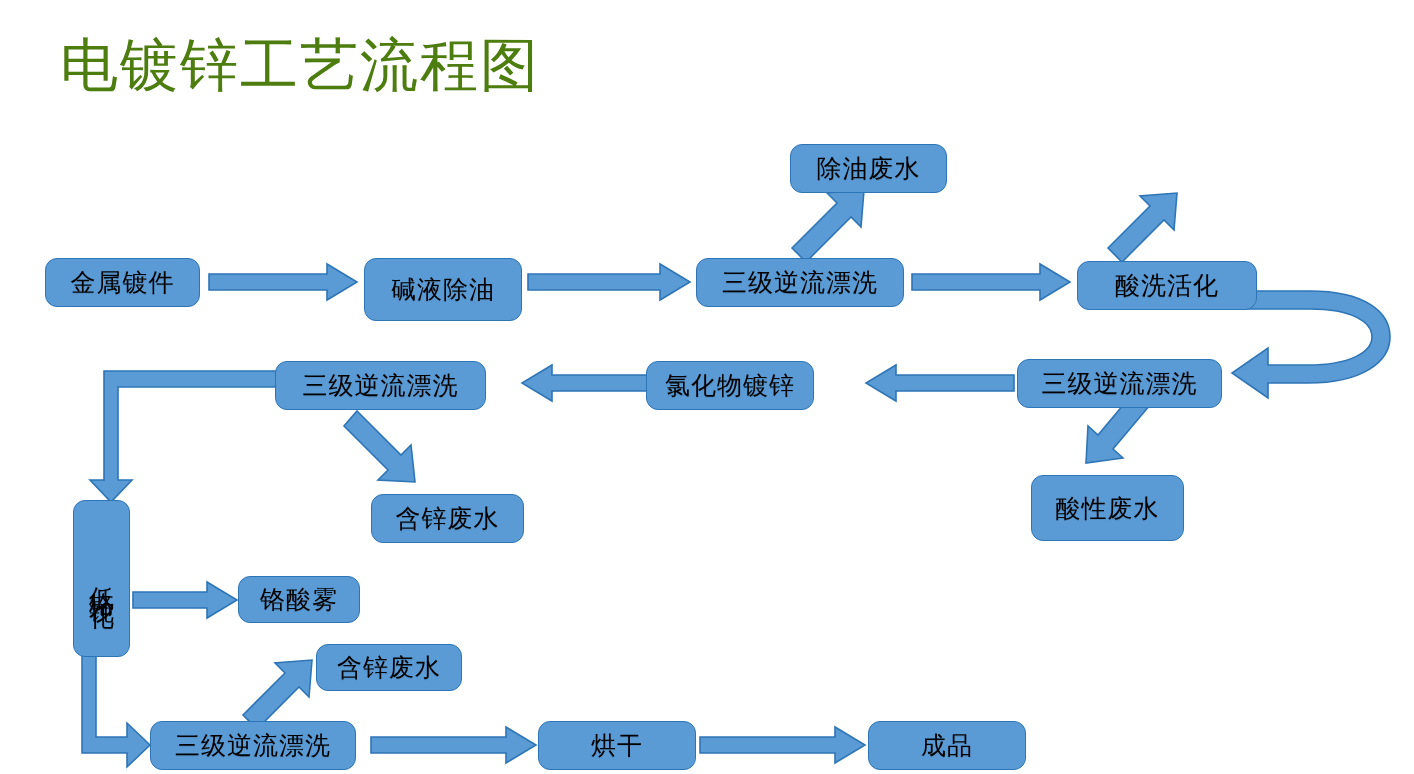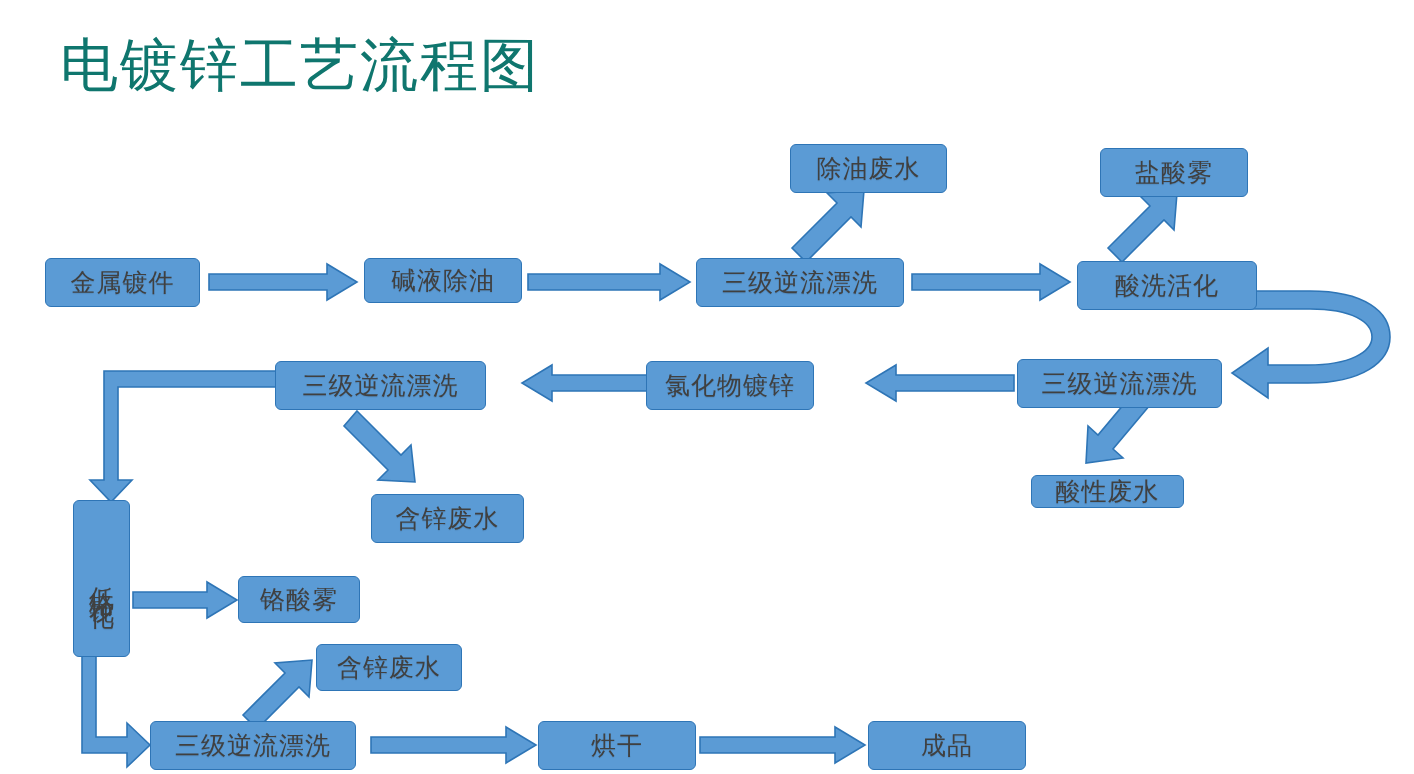--- a/index.html
+++ b/index.html
@@ -17,32 +17,32 @@
     height: 774px;
     background: #ffffff;
     overflow: hidden;
   }
   #title {
     position: absolute;
     left: 60px;
     top: 36px;
     font-size: 58px;
     line-height: 1.05;
-    color: #0f766e;
+    color: #4d7c0f;
     letter-spacing: 2px;
     white-space: nowrap;
     font-family: "Liberation Serif", "DejaVu Serif", serif;
   }
   .node {
     position: absolute;
     box-sizing: border-box;
     background: #5B9BD5;
     border: 1px solid #2E75B6;
-    border-radius: 6px;
-    color: #404040;
+    border-radius: 12px;
+    color: #000000;
     display: flex;
     align-items: center;
     justify-content: center;
     text-align: left;
     font-size: 25px;
     letter-spacing: 1px;
     white-space: nowrap;
     font-family: "Liberation Serif", "DejaVu Serif", serif;
     text-shadow: 0 1px 1px rgba(0,0,0,0.10);
   }
@@ -110,33 +110,32 @@
 
       <polygon class="blockarrow" points="371,737 506,737 506,727 536,745 506,763 506,753 371,753"></polygon>
 
       <polygon class="blockarrow" points="700,737 835,737 835,727 865,745 835,763 835,753 700,753"></polygon>
 
     </svg>
   </div>
 
   <div class="node" style="left:45px; top:258px; width:155px; height:49px;">金属镀件</div>
 
-  <div class="node" style="left:364px; top:258px; width:158px; height:45px;">碱液除油</div>
+  <div class="node" style="left:364px; top:258px; width:158px; height:63px;">碱液除油</div>
 
   <div class="node" style="left:696px; top:258px; width:208px; height:49px;">三级逆流漂洗</div>
 
   <div class="node" style="left:790px; top:144px; width:157px; height:49px;">除油废水</div>
 
   <div class="node" style="left:1077px; top:261px; width:180px; height:49px;">酸洗活化</div>
 
-  <div class="node" style="left:1100px; top:148px; width:148px; height:49px;">盐酸雾</div>
 
   <div class="node" style="left:1017px; top:359px; width:205px; height:49px;">三级逆流漂洗</div>
 
-  <div class="node" style="left:1031px; top:475px; width:153px; height:33px;">酸性废水</div>
+  <div class="node" style="left:1031px; top:475px; width:153px; height:66px;">酸性废水</div>
 
   <div class="node" style="left:646px; top:361px; width:168px; height:49px;">氯化物镀锌</div>
 
   <div class="node" style="left:275px; top:361px; width:211px; height:49px;">三级逆流漂洗</div>
 
   <div class="node" style="left:371px; top:494px; width:153px; height:49px;">含锌废水</div>
 
   <div class="node vertical" style="left:73px; top:500px; width:57px; height:157px;">低铬钝化</div>
 
   <div class="node" style="left:238px; top:576px; width:122px; height:47px;">铬酸雾</div>

